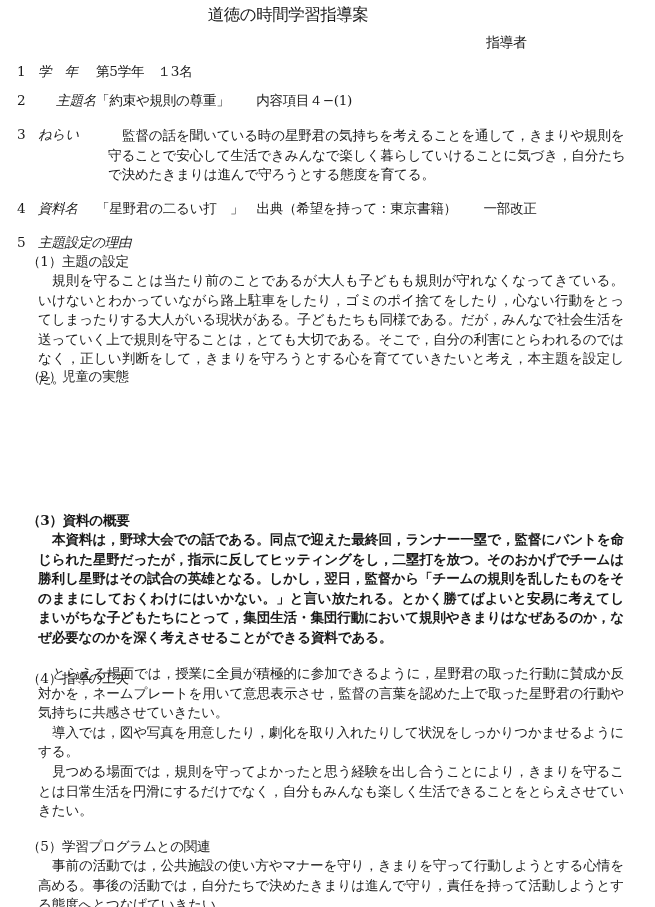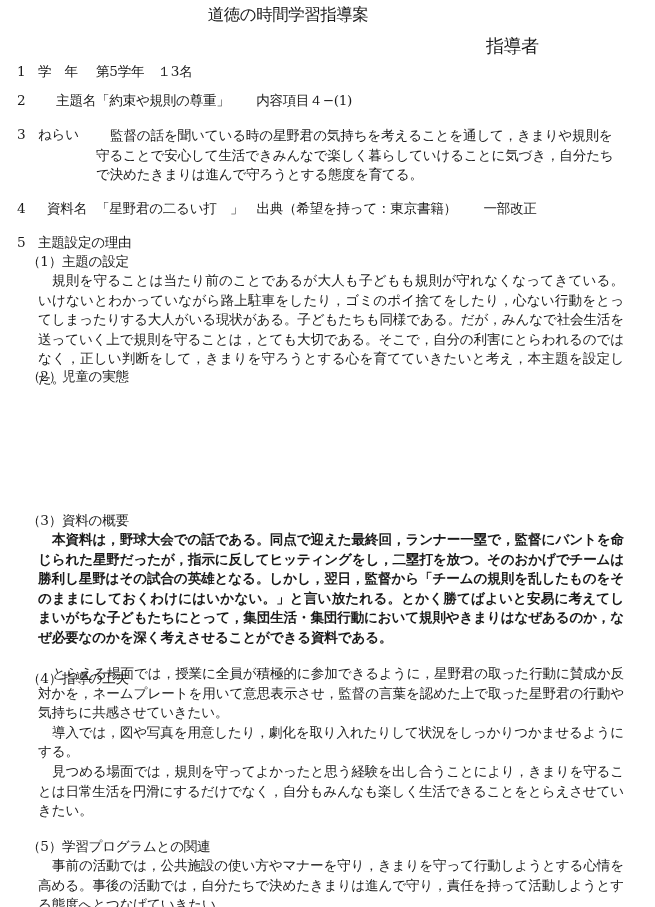--- a/index.html
+++ b/index.html
@@ -2,27 +2,27 @@
 <html><head>
 <meta charset="utf-8">
 <style>
   html, body { margin: 0; padding: 0; background: #ffffff; }
   body {
     width: 655px; height: 907px; overflow: hidden; position: relative;
     font-family: "DejaVu Serif", "Liberation Serif", serif;
     color: #1a1a1a; font-size: 13.6px;
   }
   .title { position: absolute; left: 0; width: 576px; top: 4px; text-align: center; font-size: 16.5px; letter-spacing: -0.5px; }
-  .author { position: absolute; left: 486px; top: 34px; font-size: 18px; letter-spacing: -0.5px; }
+  .author { position: absolute; left: 486px; top: 34px; font-size: 14px; letter-spacing: -0.5px; }
   .row { position: absolute; left: 17px; white-space: nowrap; letter-spacing: -0.3px; }
   .num { display: inline-block; width: 21px; }
-  .lbl { display: inline-block; }
+  .lbl { display: inline-block; font-style: italic; }
   .para { position: absolute; left: 38px; width: 586px; line-height: 19.6px; text-align: justify; letter-spacing: -0.2px; }
   .para p { margin: 0; text-indent: 14px; }
-  .aim { position: absolute; left: 96px; width: 528px; line-height: 19.6px; letter-spacing: -0.2px; top: 126px; }
+  .aim { position: absolute; left: 108px; width: 528px; line-height: 19.6px; letter-spacing: -0.2px; top: 126px; }
   .aim p { margin: 0; text-indent: 14px; }
   .sub { position: absolute; left: 27px; white-space: nowrap; letter-spacing: -0.3px; }
 </style>
 </head>
 <body>
 
 <div class="title">道徳の時間学習指導案</div>
 <div class="author">指導者</div>
 
 <div class="row" style="top:63px;">
@@ -34,35 +34,35 @@
 </div>
 
 <div class="row" style="top:126px;">
   <span class="num">3</span><span class="lbl">ねらい</span>
 </div>
 <div class="aim">
     <p>監督の話を聞いている時の星野君の気持ちを考えることを通して，きまりや規則を守ることで安心して生活できみんなで楽しく暮らしていけることに気づき，自分たちで決めたきまりは進んで守ろうとする態度を育てる。</p>
   </div>
 
 <div class="row" style="top:200px;">
-  <span class="num">4</span><span class="lbl" style="width:58px;text-align:center;">資料名</span><span>「星野君の二るい打　」　出典（希望を持って：東京書籍）　　一部改正</span>
+  <span class="num">4</span><span class="lbl" style="width:58px;">資料名</span><span>「星野君の二るい打　」　出典（希望を持って：東京書籍）　　一部改正</span>
 </div>
 
 <div class="row" style="top:234px;">
   <span class="num">5</span><span class="lbl">主題設定の理由</span>
 </div>
 
 <div class="sub" style="top:253px;">（1）主題の設定</div>
 <div class="para" style="top:271px;">
   <p>規則を守ることは当たり前のことであるが大人も子どもも規則が守れなくなってきている。いけないとわかっていながら路上駐車をしたり，ゴミのポイ捨てをしたり，心ない行動をとってしまったりする大人がいる現状がある。子どもたちも同様である。だが，みんなで社会生活を送っていく上で規則を守ることは，とても大切である。そこで，自分の利害にとらわれるのではなく，正しい判断をして，きまりを守ろうとする心を育てていきたいと考え，本主題を設定した。</p>
 </div>
 
 <div class="sub" style="top:368px;">（2）児童の実態</div>
 
-<div class="sub" style="top:512px;">（3）資料の概要</div>
+<div class="sub" style="top:512px;font-weight:bold;">（3）資料の概要</div>
 <div class="para" style="top:530px;font-weight:bold;">
   <p>本資料は，野球大会での話である。同点で迎えた最終回，ランナー一塁で，監督にバントを命じられた星野だったが，指示に反してヒッティングをし，二塁打を放つ。そのおかげでチームは勝利し星野はその試合の英雄となる。しかし，翌日，監督から「チームの規則を乱したものをそのままにしておくわけにはいかない。」と言い放たれる。とかく勝てばよいと安易に考えてしまいがちな子どもたちにとって，集団生活・集団行動において規則やきまりはなぜあるのか，なぜ必要なのかを深く考えさせることができる資料である。</p>
 </div>
 
 <div class="sub" style="top:670px;">（4）指導の工夫</div>
 <div class="para" style="top:664px;">
   <p>とらえる場面では，授業に全員が積極的に参加できるように，星野君の取った行動に賛成か反対かを，ネームプレートを用いて意思表示させ，監督の言葉を認めた上で取った星野君の行動や気持ちに共感させていきたい。</p>
   <p>導入では，図や写真を用意したり，劇化を取り入れたりして状況をしっかりつかませるようにする。</p>
   <p>見つめる場面では，規則を守ってよかったと思う経験を出し合うことにより，きまりを守ることは日常生活を円滑にするだけでなく，自分もみんなも楽しく生活できることをとらえさせていきたい。</p>
 </div>

